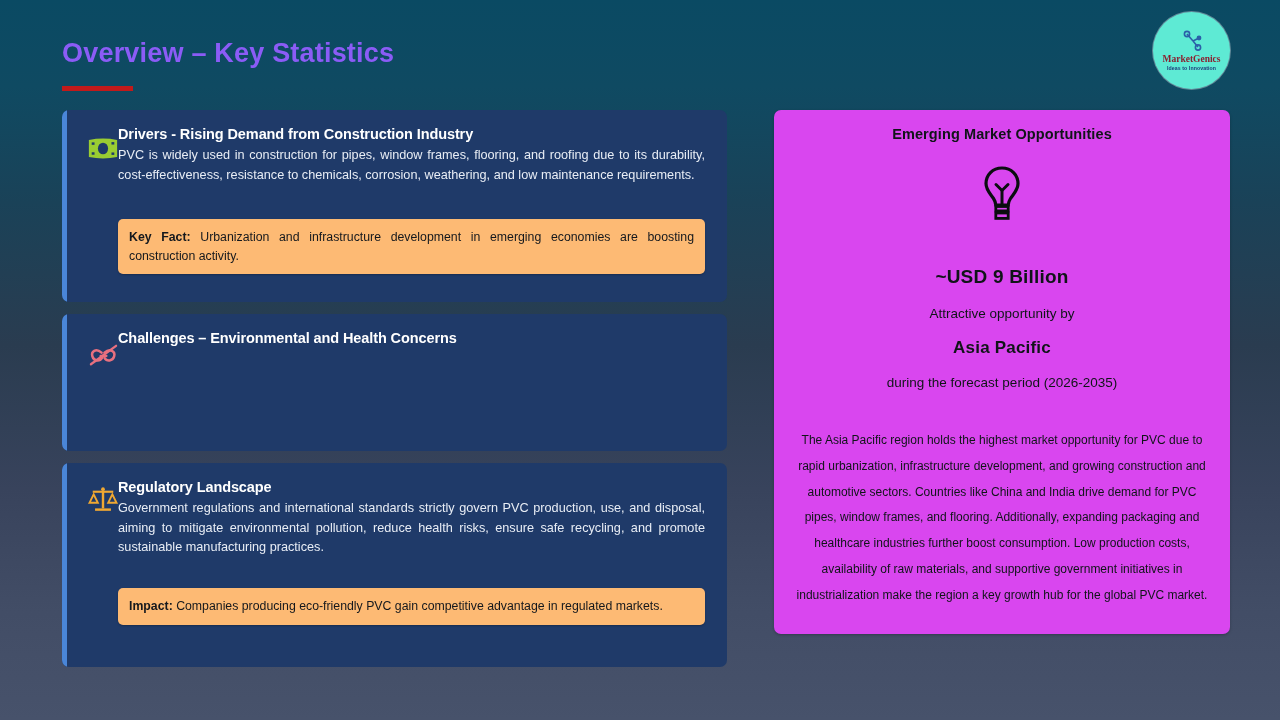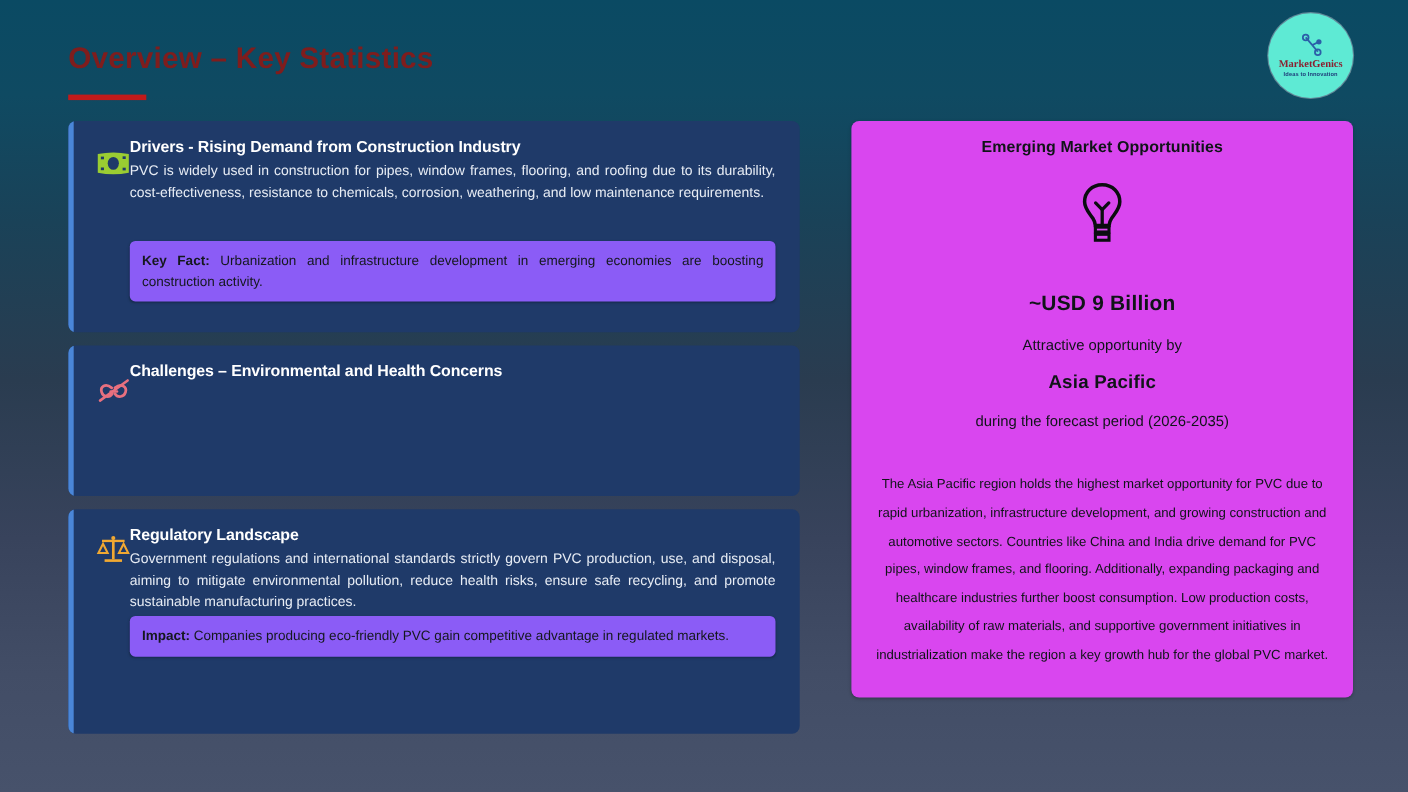--- a/index.html
+++ b/index.html
@@ -20,21 +20,21 @@
     position: relative;
   }
 
   
   .page-title {
     position: absolute;
     left: 62px;
     top: 38px;
     font-size: 27px;
     font-weight: bold;
-    color: #7f1d1d;
+    color: #8b5cf6;
     letter-spacing: 0.2px;
   }
   .title-rule {
     position: absolute;
     left: 62px;
     top: 86px;
     width: 71px;
     height: 5px;
     background: #c21a1a;
   }
@@ -116,32 +116,32 @@
   }
   .card-body {
     font-size: 12.7px;
     line-height: 1.55;
     color: #e8edf5;
     text-align: justify;
   }
 
   .note-box {
     margin-top: 14px;
-    background: #8b5cf6;
+    background: #fdba74;
     border-radius: 5px;
     padding: 9px 11px;
     font-size: 12.3px;
     line-height: 1.5;
     color: #14181d;
     text-align: justify;
     box-shadow: 0 1px 2px rgba(0,0,0,0.25);
   }
   .note-box b { font-weight: bold; }
   .card.c1 .note-box { margin-top: 34px; }
-  .card.c3 .note-box { margin-top: 2px; }
+  .card.c3 .note-box { margin-top: 30px; }
 
   
   .panel {
     position: absolute;
     left: 774px;
     top: 110px;
     width: 456px;
     height: 524px;
     background: #d946ef;
     border-radius: 7px;

